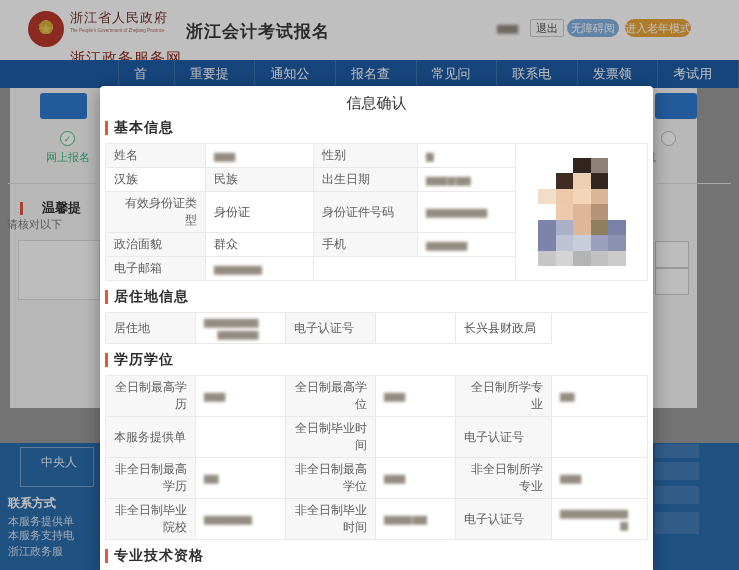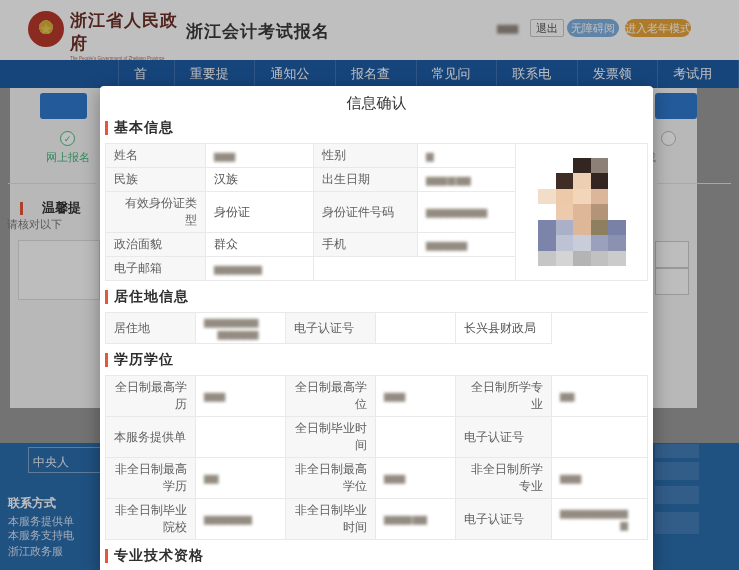--- a/index.html
+++ b/index.html
@@ -6,21 +6,21 @@
   html,body { width:739px; height:570px; }
   body { font-family:"Liberation Sans","DejaVu Sans",sans-serif; position:relative; overflow:hidden; background:#9a9a9a; }
   #stage { position:absolute; inset:0; }
 
   
   .header { position:absolute; left:0; top:0; width:739px; height:60px; background:#ffffff; }
   .emblem { position:absolute; left:28px; top:11px; width:36px; height:36px; border-radius:50%;
             background:radial-gradient(circle at 50% 45%, #d8b13c 0 26%, #b8392b 27% 100%);
             display:flex; align-items:center; justify-content:center; color:#e9c85a; font-size:15px; }
   .logo-text { position:absolute; left:70px; top:9px; width:112px; }
-  .logo-l1 { font-size:17px; font-weight:bold; color:#6e3028; letter-spacing:1px; }
+  .logo-l1 { font-size:13px; font-weight:normal; color:#6e3028; letter-spacing:1px; }
   .logo-en { font-size:5px; color:#b0695f; transform:scale(.9); transform-origin:left; white-space:nowrap; }
   .logo-l2 { font-size:15px; font-weight:normal; color:#8c2b1f; letter-spacing:1px; margin-top:16px; }
   .logo-l3 { font-size:6px; color:#9a9a9a; margin-top:2px; letter-spacing:1px; white-space:nowrap; }
   .site-title { position:absolute; left:186px; top:20px; font-size:17px; font-weight:bold; color:#3a3a3a; letter-spacing:1px; }
   .user-name { position:absolute; left:497px; top:22px; }
   .logout-btn { position:absolute; left:530px; top:19px; width:34px; height:18px; background:#fff; border:1px solid #c9c9c9;
                 border-radius:2px; font-size:11px; color:#555; text-align:center; line-height:16px; }
   .pill { position:absolute; top:19px; height:18px; border-radius:9px; color:#fff; font-size:11px; text-align:center; line-height:18px; }
   .pill-blue { left:567px; width:52px; background:#7fb0e0; }
   .pill-orange { left:625px; width:66px; background:#e8a53a; }
@@ -46,22 +46,22 @@
   .divider.r { left:657px; width:74px; }
   .tips-hdr { position:absolute; left:20px; top:199px; display:flex; align-items:center; width:80px; overflow:hidden;gap:13px; }
   .tips-hdr .bar { width:3px; height:13px; margin-right:6px; }
   .tips-hdr .t { font-size:13px; font-weight:bold; color:#333; white-space:nowrap; }
   .tips-text { position:absolute; left:7px; top:217px; font-size:11px; color:#777; white-space:nowrap; }
   .tips-box { position:absolute; left:18px; top:240px; width:82px; height:60px; border:1px solid #dddddd; background:#fdfdfd; }
   .mini-box { position:absolute; left:655px; width:34px; height:27px; border:1px solid #cccccc; background:#fcfcfc; }
 
   
   .footer { position:absolute; left:0; top:443px; width:739px; height:127px; background:#2a6cad; }
-  .gov-box { position:absolute; left:28px; top:4px; width:74px; height:26px; border:1px solid rgba(255,255,255,.4); 
-             font-size:12px; color:#e8eef6; line-height:28px; padding-left:4px; white-space:nowrap; overflow:hidden; }
+  .gov-box { position:absolute; left:20px; top:4px; width:74px; height:40px; border:1px solid rgba(255,255,255,.4); 
+             font-size:12px; color:#e8eef6; line-height:28px; padding-left:20px; white-space:nowrap; overflow:hidden; }
   .ft-title { position:absolute; left:8px; top:52px; font-size:12px; font-weight:bold; color:#ffffff; }
   .ft-line { position:absolute; left:8px; font-size:11px; color:#d7e3f2; white-space:nowrap; }
   .ft-rect { position:absolute; left:655px; background:rgba(255,255,255,.12); width:44px; }
 
   
   .overlay { position:absolute; inset:0; background:rgba(0,0,0,.25); z-index:5; }
   .modal { position:absolute; left:100px; top:86px; width:553px; height:484px; background:#fff; border-radius:4px 4px 0 0;
            box-shadow:0 4px 18px rgba(0,0,0,.35); z-index:10; padding-top:8px; }
   .modal-title { text-align:center; font-size:15px; color:#333; height:18px; line-height:18px; }
   .sec { display:flex; align-items:center; margin:7px 5px 6px; }
@@ -151,22 +151,22 @@
     <div class="sec">
       <span class="bar accent" style="background: rgb(232, 85, 58);"></span>
       <span class="t">基本信息</span>
     </div>
     <div class="basic-wrap">
       <div class="tbl cols4">
           <div class="cell lbl"><span>姓名</span></div>
           <div class="cell val"><span class="cens">▆▆▆</span></div>
           <div class="cell lbl"><span>性别</span></div>
           <div class="cell val"><span class="cens">▆</span></div>
+          <div class="cell val"><span>汉族</span></div>
           <div class="cell lbl"><span>民族</span></div>
-          <div class="cell val"><span>汉族</span></div>
           <div class="cell lbl"><span>出生日期</span></div>
           <div class="cell val"><span class="cens">▆▆▆ ▆ ▆▆</span></div>
           <div class="cell lbl"><span>有效身份证类型</span></div>
           <div class="cell val"><span>身份证</span></div>
           <div class="cell lbl"><span>身份证件号码</span></div>
           <div class="cell val"><span class="cens">▆▆▆▆▆▆▆▆▆</span></div>
           <div class="cell lbl"><span>政治面貌</span></div>
           <div class="cell val"><span>群众</span></div>
           <div class="cell lbl"><span>手机</span></div>
           <div class="cell val"><span class="cens">▆▆▆▆▆▆</span></div>

